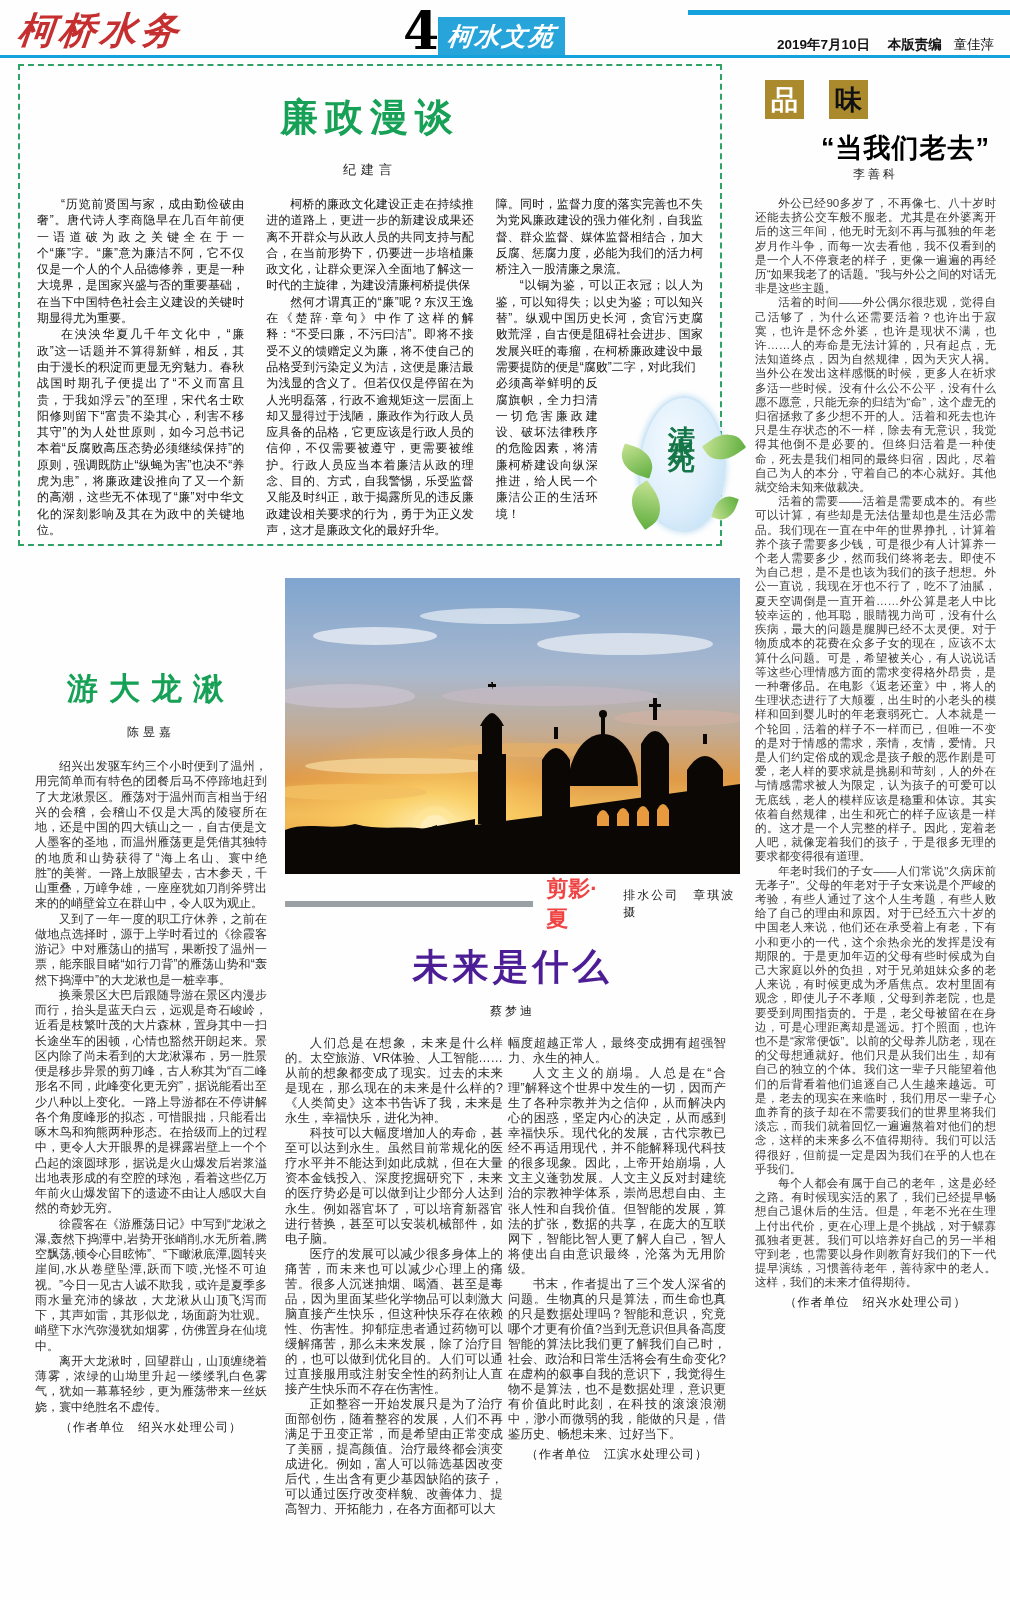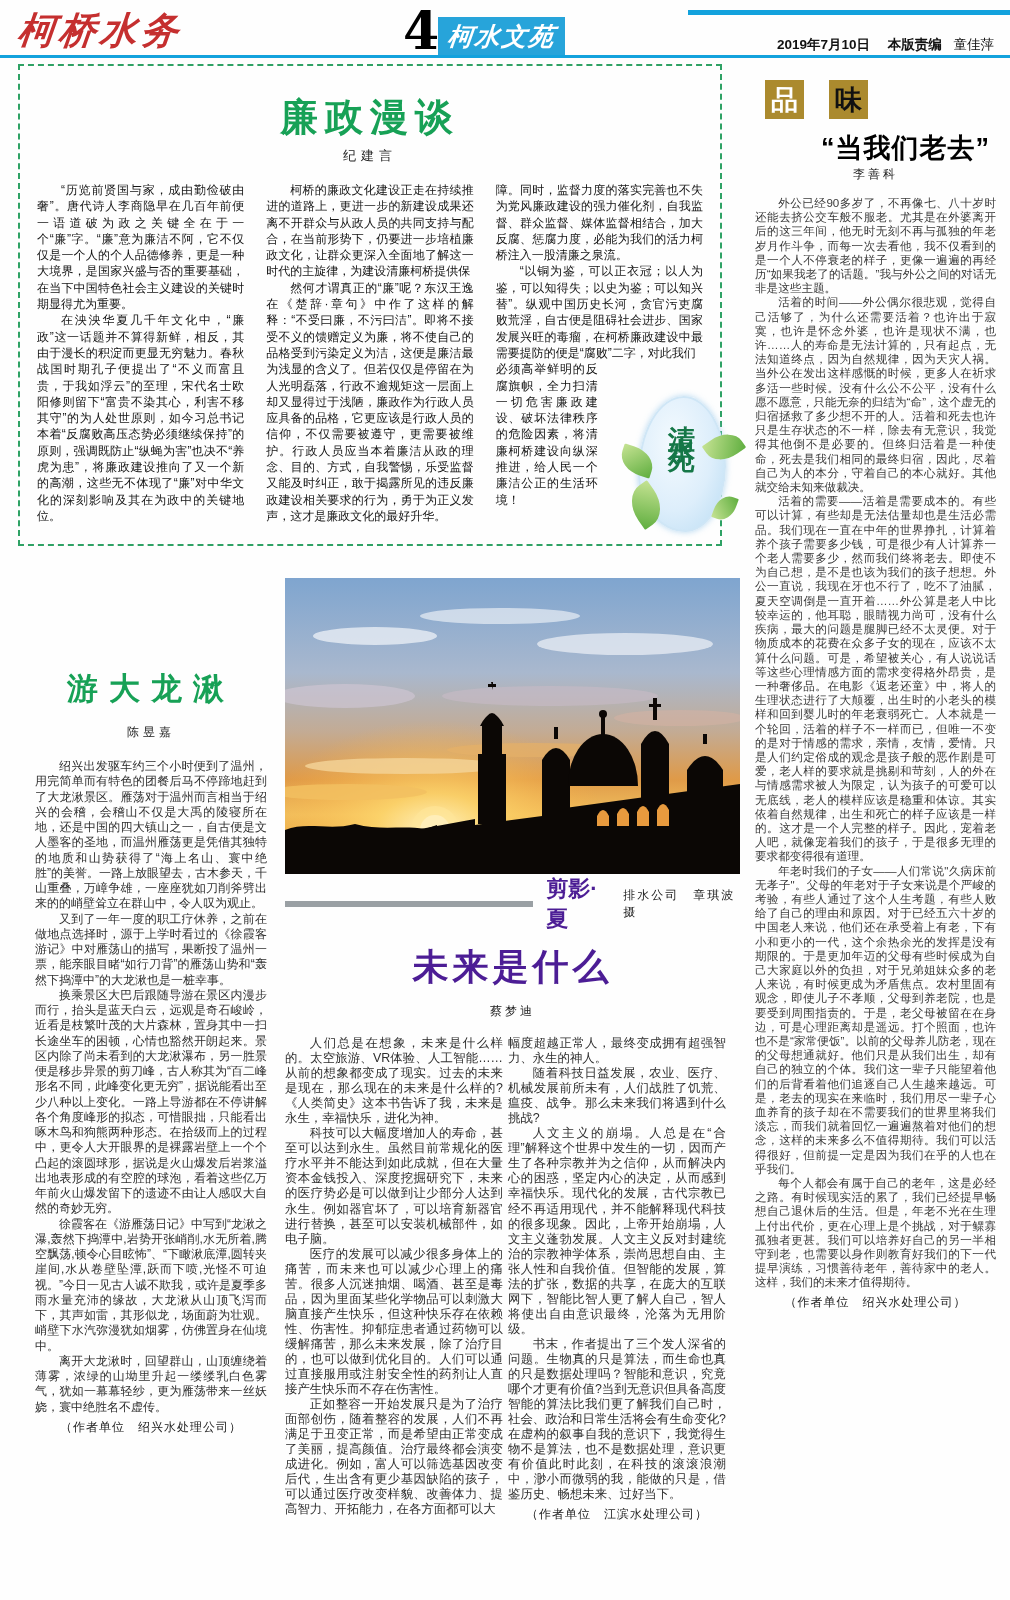--- a/index.html
+++ b/index.html
@@ -38,21 +38,21 @@
   
   .a1-box {
     position:absolute; left:18px; top:64px; width:704px; height:482px;
     border:2px dashed #2fa265;
   }
   .a1-title {
     text-align:center; margin-top:26px; font-size:38px; font-weight:bold;
     color:#17a156; letter-spacing:7px;
   }
   .a1-byline {
-    text-align:center; margin-top:4px; font-size:13px; color:#222;
+    text-align:center; margin-top:18px; font-size:13px; color:#222;
     font-family:Liberation Serif, serif; letter-spacing:5px;
   }
   .a1-cols { display:flex; gap:22px; padding:0 17px; margin-top:17px; }
   .a1-col { width:212px; font-size:12px; line-height:16.3px; text-align:justify; color:#141414; }
   .a1-col p { text-indent:2em; }
   .a1-col p.noindent { text-indent:0; }
   .col3-flex { display:flex; }
   .col3-narrow { width:102px; font-size:12px; line-height:16.3px; text-align:justify; }
 
   
@@ -86,21 +86,21 @@
   .author-unit {
     margin-top:5px; text-align:center; font-size:12px;
     font-family:"DejaVu Serif", serif; color:#222; letter-spacing:1px;
   }
 
   
   .photo { position:absolute; left:285px; top:578px; width:455px; height:296px; background:#000; }
   .photo svg { display:block; width:100%; height:100%; }
   .caption { position:absolute; left:285px; top:891px; width:455px; height:26px; display:flex; align-items:center; }
   .cap-bar { width:298px; height:6px; background:#9aa0a4; }
-  .cap-title { margin-left:13px; font-size:22px; font-weight:bold; color:#4c1d95; }
+  .cap-title { margin-left:13px; font-size:22px; font-weight:bold; color:#ef4444; }
   .cap-credit { margin-left:16px; font-size:12px; font-family:"DejaVu Serif", serif; color:#222; letter-spacing:2px; }
 
   
   .fut { position:absolute; left:285px; top:943px; width:455px; }
   .fut-title { text-align:center; font-size:36px; font-weight:bold; color:#4c1d95; letter-spacing:4px; }
   .fut-byline { text-align:center; margin-top:11px; font-size:12px; font-family:"DejaVu Serif", serif; letter-spacing:3px; }
   .fut-cols { display:flex; gap:5px; margin-top:16px; }
   .fut-col { width:218px; font-size:12.4px; line-height:15.05px; text-align:justify; color:#2e2e2e; }
   .fut-col p { text-indent:2em; }
   .fut-col p.noindent { text-indent:0; }
@@ -256,21 +256,20 @@
     <div class="fut-byline">蔡梦迪</div>
     <div class="fut-cols">
       <div class="fut-col">
         <p>人们总是在想象，未来是什么样的。太空旅游、VR体验、人工智能……从前的想象都变成了现实。过去的未来是现在，那么现在的未来是什么样的?《人类简史》这本书告诉了我，未来是永生，幸福快乐，进化为神。</p>
         <p>科技可以大幅度增加人的寿命，甚至可以达到永生。虽然目前常规化的医疗水平并不能达到如此成就，但在大量资本金钱投入、深度挖掘研究下，未来的医疗势必是可以做到让少部分人达到永生。例如器官坏了，可以培育新器官进行替换，甚至可以安装机械部件，如电子脑。</p>
         <p>医疗的发展可以减少很多身体上的痛苦，而未来也可以减少心理上的痛苦。很多人沉迷抽烟、喝酒、甚至是毒品，因为里面某些化学物品可以刺激大脑直接产生快乐，但这种快乐存在依赖性、伤害性。抑郁症患者通过药物可以缓解痛苦，那么未来发展，除了治疗目的，也可以做到优化目的。人们可以通过直接服用或注射安全性的药剂让人直接产生快乐而不存在伤害性。</p>
         <p>正如整容一开始发展只是为了治疗面部创伤，随着整容的发展，人们不再满足于丑变正常，而是希望由正常变成了美丽，提高颜值。治疗最终都会演变成进化。例如，富人可以筛选基因改变后代，生出含有更少基因缺陷的孩子，可以通过医疗改变样貌、改善体力、提高智力、开拓能力，在各方面都可以大</p>
       </div>
       <div class="fut-col">
         <p class="noindent">幅度超越正常人，最终变成拥有超强智力、永生的神人。</p>
-        <p>随着科技日益发展，农业、医疗、机械发展前所未有，人们战胜了饥荒、瘟疫、战争。那么未来我们将遇到什么挑战?</p>
         <p>人文主义的崩塌。人总是在“合理”解释这个世界中发生的一切，因而产生了各种宗教并为之信仰，从而解决内心的困惑，坚定内心的决定，从而感到幸福快乐。现代化的发展，古代宗教已经不再适用现代，并不能解释现代科技的很多现象。因此，上帝开始崩塌，人文主义蓬勃发展。人文主义反对封建统治的宗教神学体系，崇尚思想自由、主张人性和自我价值。但智能的发展，算法的扩张，数据的共享，在庞大的互联网下，智能比智人更了解人自己，智人将使出自由意识最终，沦落为无用阶级。</p>
         <p>书末，作者提出了三个发人深省的问题。生物真的只是算法，而生命也真的只是数据处理吗？智能和意识，究竟哪个才更有价值?当到无意识但具备高度智能的算法比我们更了解我们自己时，社会、政治和日常生活将会有生命变化?在虚构的叙事自我的意识下，我觉得生物不是算法，也不是数据处理，意识更有价值此时此刻，在科技的滚滚浪潮中，渺小而微弱的我，能做的只是，借鉴历史、畅想未来、过好当下。</p>
         <div class="author-unit">（作者单位　江滨水处理公司）</div>
       </div>
     </div>
   </div>
 
   <div class="pw">
     <div class="pw-tags">
       <div class="pw-tag t1">品</div>

